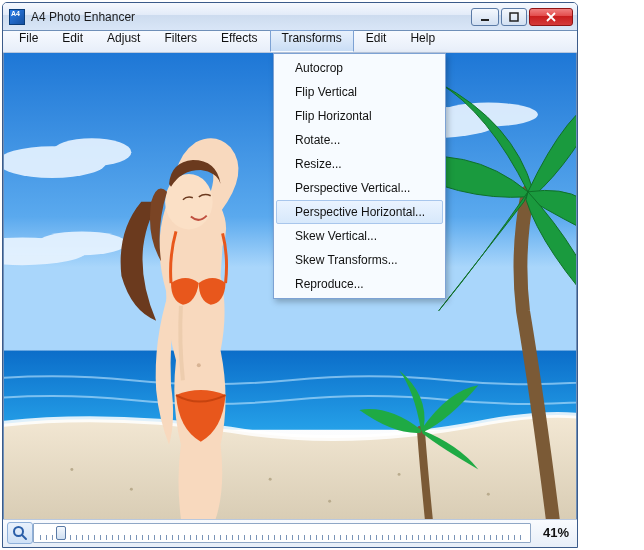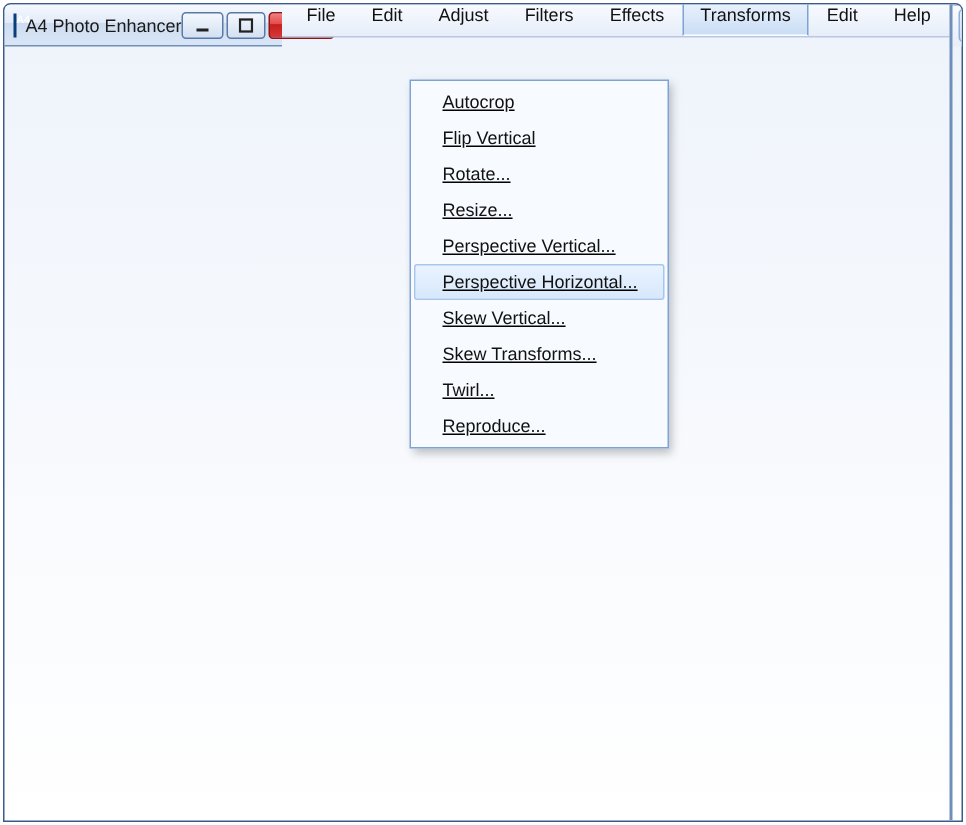--- a/index.html
+++ b/index.html
@@ -5,27 +5,27 @@
   * { box-sizing: border-box; margin: 0; padding: 0; }
   body {
     font-family: "Segoe UI", Tahoma, sans-serif;
     font-size: 12px;
     background: #fff;
     width: 644px;
     height: 550px;
     overflow: hidden;
   }
   .window {
-    width: 640px;
+    width: 576px;
     height: 546px;
     margin: 2px;
     border: 1px solid #3b5b8a;
     background: linear-gradient(to bottom, #eef3fb, #ffffff);
     display: flex;
-    flex-direction: row;
+    flex-direction: column;
     position: relative;
     border-radius: 5px 5px 0 0;
     overflow: hidden;
   }
   .titlebar {
     height: 28px;
     background: linear-gradient(to bottom, #f6f9fe 0%, #e2ebf8 45%, #cddcef 46%, #d9e6f7 100%);
     display: flex;
     align-items: center;
     padding: 0 4px 0 6px;
@@ -83,21 +83,20 @@
   }
   .dropdown {
     position:absolute;
     left:270px; top:50px;
     width:173px;
     background:#f7fbff;
     border:1px solid #7da2d4;
     box-shadow:2px 3px 6px rgba(0,0,0,0.25);
     z-index:25;
     padding:2px;
-    text-decoration:underline;
   }
   .dd-item {
     padding:4px 10px 4px 18px;
     font-size:12px; color:#111;
     cursor:default;
     border:1px solid transparent;
     border-radius:2px;
   }
   .dd-item.hovered {
     background:linear-gradient(to bottom,#eaf3ff,#d7e8fb);
@@ -316,27 +315,27 @@
         <circle cx="228" cy="315" r="2" fill="#d8b494"></circle>
 
         <path d="M210 255 Q208 290 212 330" stroke="#e6c4a4" stroke-width="4" fill="none" opacity="0.6"></path>
       </g>
     </svg>
   </div>
 
   <div class="dropdown">
     <div class="dd-item"><span>Autocrop</span></div>
     <div class="dd-item"><span>Flip Vertical</span></div>
+    <div class="dd-item"><span>Flip Horizontal</span></div>
     <div class="dd-item"><span>Rotate...</span></div>
     <div class="dd-item"><span>Resize...</span></div>
     <div class="dd-item"><span>Perspective Vertical...</span></div>
     <div class="dd-item hovered"><span>Perspective Horizontal...</span></div>
     <div class="dd-item"><span>Skew Vertical...</span></div>
     <div class="dd-item"><span>Skew Transforms...</span></div>
-    <div class="dd-item"><span>Twirl...</span></div>
     <div class="dd-item"><span>Reproduce...</span></div>
   </div>
 
   <div class="statusbar">
     <div class="zoom-icon-box">
       <svg width="16" height="16" viewBox="0 0 16 16">
         <circle cx="6.5" cy="6.5" r="4.5" fill="none" stroke="#2a5ea8" stroke-width="2"></circle>
         <line x1="10" y1="10" x2="14" y2="14" stroke="#2a5ea8" stroke-width="2" stroke-linecap="round"></line>
       </svg>
     </div>

